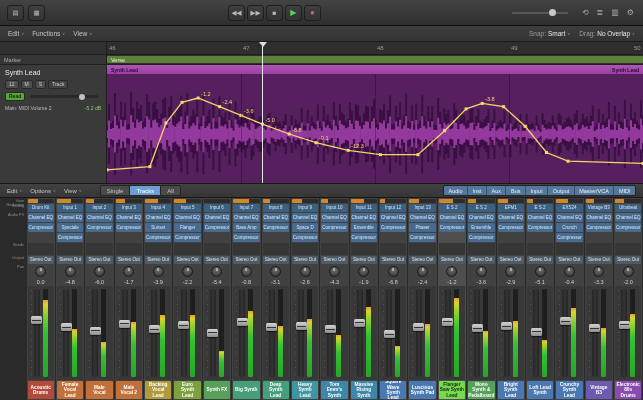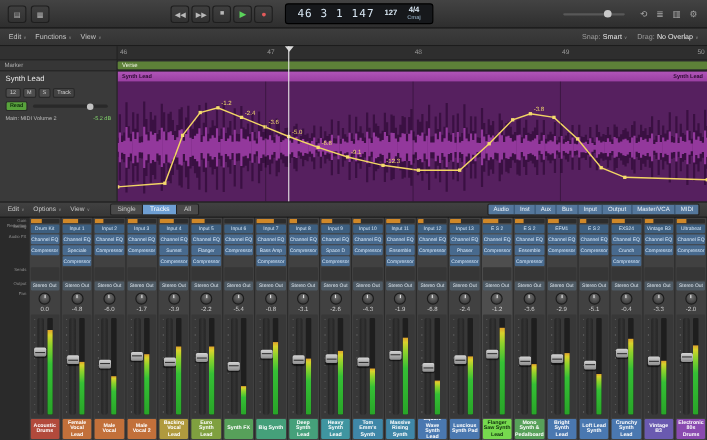--- a/index.html
+++ b/index.html
@@ -113,30 +113,20 @@
         </span>
       <span class="tbtn">
           <i>■</i>
         </span>
       <span class="tbtn play">
           <i>▶</i>
         </span>
       <span class="tbtn rec">
           <i>●</i>
         </span>
-    </div>
-    <div class="lcd">
-      <span class="pos">46 3 1 147</span>
-      <span class="col">
-          <b class="big">127</b>
-        </span>
-      <span class="col">
-        <b class="big">4/4</b>
-        <b class="small">Cmaj</b>
-      </span>
     </div>
     <span class="sp"></span>
     <div class="vslider">
         <b></b>
       </div>
     <i class="ticon">⟲</i>
     <i class="ticon">≣</i>
     <i class="ticon">▥</i>
     <i class="ticon">⚙</i>
   </div>

